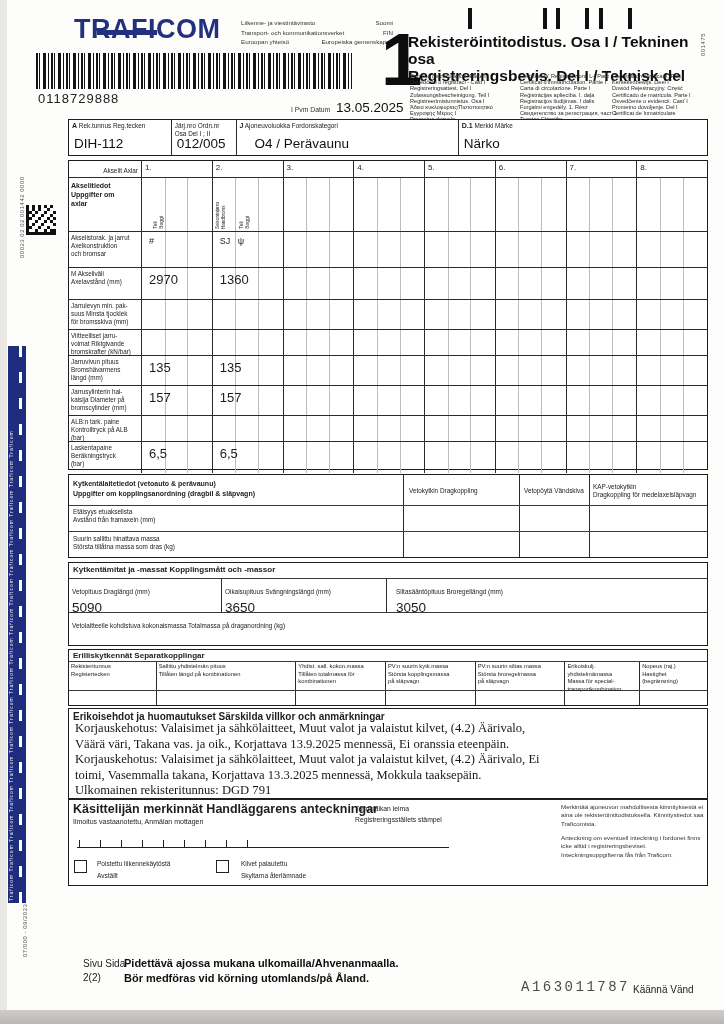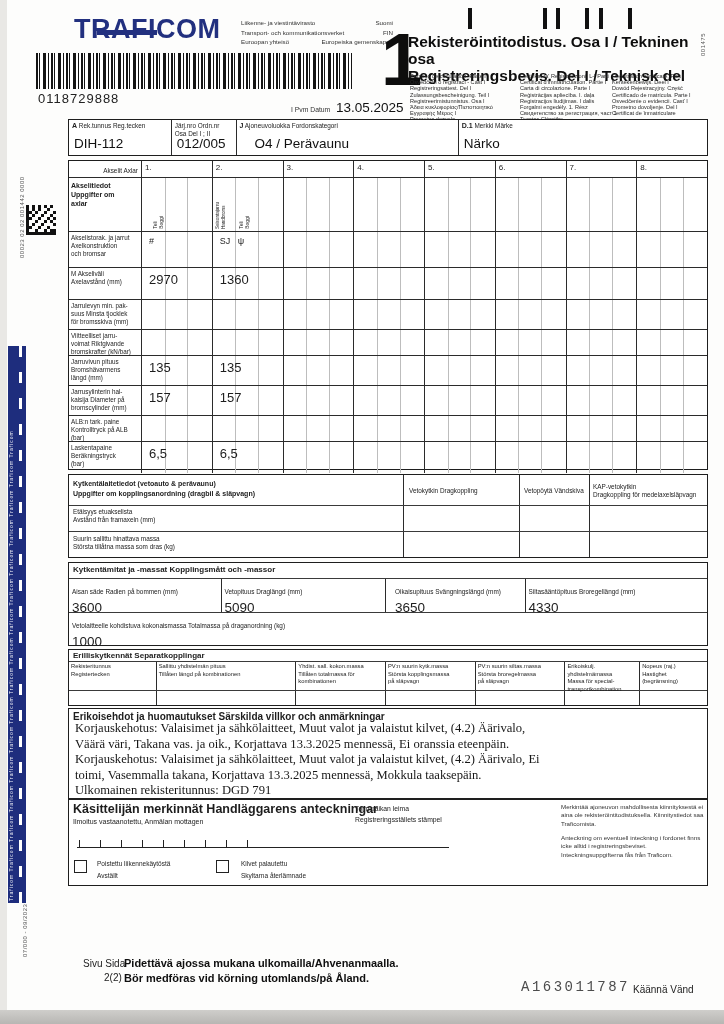--- a/index.html
+++ b/index.html
@@ -428,46 +428,41 @@
     <div class="abs lab pl" style="left:4px;top:33px">Etäisyys etuakselista
 Avstånd från framaxeln (mm)</div>
     <div class="abs lab pl" style="left:4px;top:60px">Suurin sallittu hinattava massa
 Största tillåtna massa som dras (kg)</div>
   </div>
 
   <div class="box" id="cdim">
     <div class="abs" style="left:4px;top:2px;font-size:8px;font-weight:bold">Kytkentämitat ja -massat Kopplingsmått och -massor</div>
     <div id="cdim-r1">
 
-        <div class="cd-cell">
-          <span class="lab">Aisan säde Radien på bommen (mm)</span>
-          <span class="cd-val">3600</span>
-        </div>
 
         <div class="cd-cell">
           <span class="lab">Vetopituus Draglängd (mm)</span>
           <span class="cd-val">5090</span>
         </div>
 
         <div class="cd-cell">
           <span class="lab">Oikaisupituus Svängningslängd (mm)</span>
           <span class="cd-val">3650</span>
         </div>
 
         <div class="cd-cell">
           <span class="lab">Siltasääntöpituus Broregellängd (mm)</span>
-          <span class="cd-val">4330</span>
+          <span class="cd-val">3050</span>
         </div>
       </div>
     <div id="cdim-r2">
 
 
         <div class="cd-cell">
           <span class="lab">Vetolaitteelle kohdistuva kokonaismassa Totalmassa på draganordning (kg)</span>
-          <span class="cd-val">1000</span>
         </div>
       </div>
   </div>
 
   <div class="box" id="sep">
     <div class="abs" style="left:4px;top:1px;font-size:8px;font-weight:bold">Erilliskytkennät Separatkopplingar</div>
     <div id="sep-cols">
 
     <div class="sc-col">Rekisteritunnus
 Registertecken</div>
@@ -498,21 +493,21 @@
       <div class="se-cell" style="width:75px"></div>
       <div class="se-cell" style="width:68px"></div>
     </div>
   </div>
 
   <div class="box" id="spec">
     <div class="abs" style="left:4px;top:2px;font-size:10px;font-weight:bold">Erikoisehdot ja huomautukset Särskilda villkor och anmärkningar</div>
     <div class="abs" style="left:6px;top:12px;width:628px">
 
     <div class="spec-line">Korjauskehotus: Valaisimet ja sähkölaitteet, Muut valot ja valaistut kilvet, (4.2) Äärivalo,</div>
-        <div class="spec-line">Väärä väri, Takana vas. ja oik., Korjattava 13.3.2025 mennessä, Ei oranssia eteenpäin.</div>
+        <div class="spec-line">Väärä väri, Takana vas. ja oik., Korjattava 13.9.2025 mennessä, Ei oranssia eteenpäin.</div>
         <div class="spec-line">Korjauskehotus: Valaisimet ja sähkölaitteet, Muut valot ja valaistut kilvet, (4.2) Äärivalo, Ei</div>
         <div class="spec-line">toimi, Vasemmalla takana, Korjattava 13.3.2025 mennessä, Mokkula taaksepäin.</div>
         <div class="spec-line">Ulkomainen rekisteritunnus: DGD 791</div>
       </div>
   </div>
 
   <div class="box" id="hand">
     <div class="abs" style="left:4px;top:2px;font-size:12.5px;font-weight:bold">Käsittelijän merkinnät Handläggarens anteckningar</div>
     <div class="abs lab" style="left:4px;top:18px;font-size:7px">Ilmoitus vastaanotettu, Anmälan mottagen</div>
     <div class="abs lab pl" style="left:286px;top:4px;width:130px;font-size:6.8px;line-height:1.6">Toimipaikan leima
@@ -526,21 +521,21 @@
     </div>
     <div class="cb" style="left:5px;top:60px"></div>
     <div class="cb-label" style="left:28px;top:58px">Poistettu liikennekäytöstä
 Avställt</div>
     <div class="cb" style="left:147px;top:60px"></div>
     <div class="cb-label" style="left:172px;top:58px">Kilvet palautettu
 Skyltarna återlämnade</div>
   </div>
 
   <div class="abs f-small" style="left:83px;top:958px">Sivu Sida</div>
-  <div class="abs f-small" style="left:104px;top:972px">2(2)</div>
+  <div class="abs f-small" style="left:83px;top:972px">2(2)</div>
   <div class="abs f-bold" style="left:124px;top:956px">
     <div>Pidettävä ajossa mukana ulkomailla/Ahvenanmaalla.</div>
     <div>Bör medföras vid körning utomlands/på Åland.</div>
   </div>
   <div class="abs serial" style="left:521px;top:979px">A163011787</div>
   <div class="abs f-small" style="left:633px;top:984px">Käännä Vänd</div>
 
   <div class="abs edge-bottom"></div>
 </div>
 

